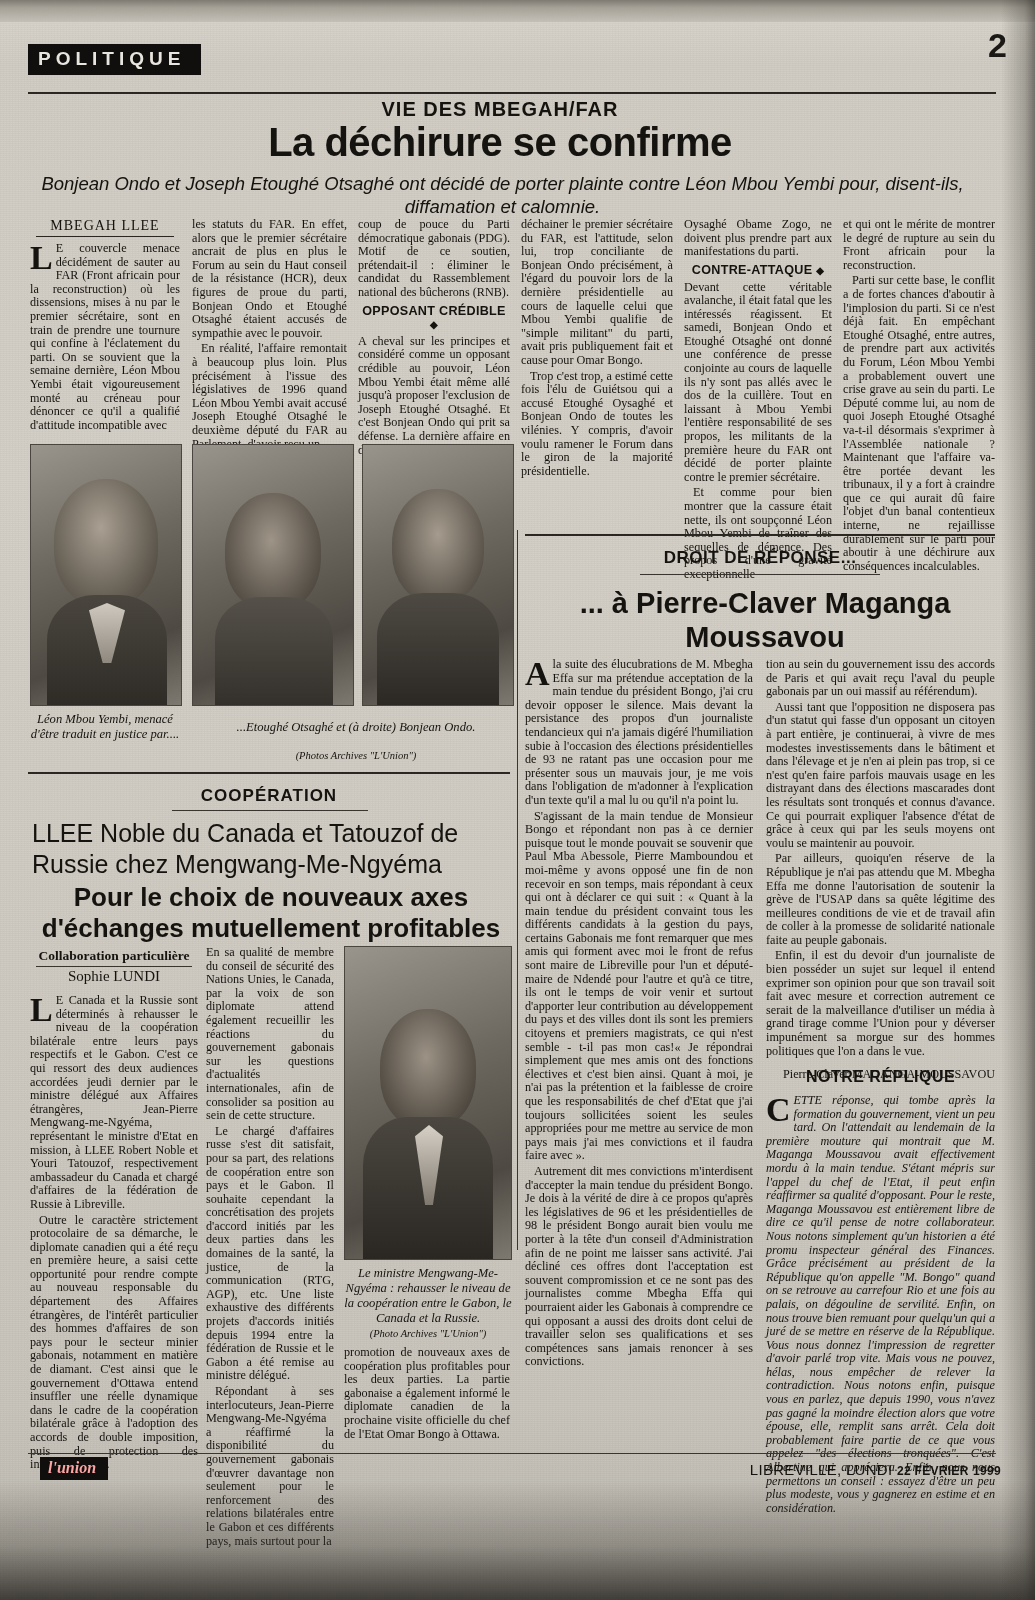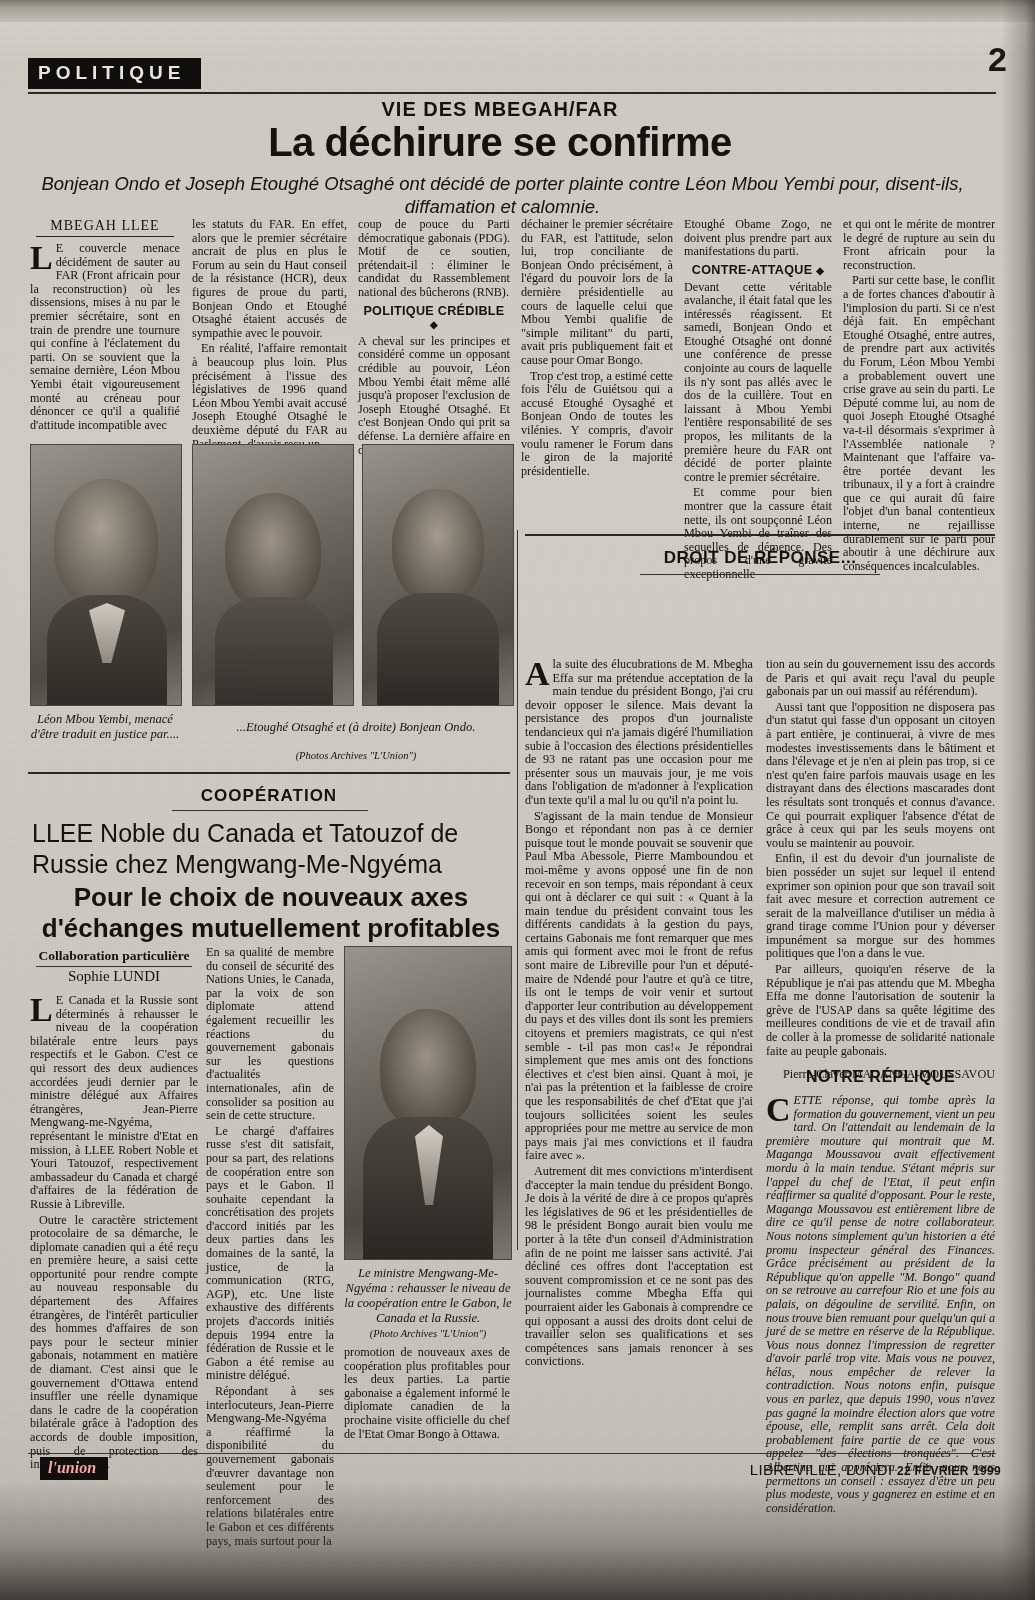--- a/index.html
+++ b/index.html
@@ -35,21 +35,21 @@
     pointer-events:none;
   }
   .rightshadow{
     position:absolute;right:0;top:0;width:34px;height:1600px;
     background:linear-gradient(90deg, rgba(50,48,42,0) 0%, rgba(50,48,42,.28) 70%, rgba(40,38,33,.55) 100%);
     pointer-events:none;
   }
 
   
   .masthead{
-    position:absolute;left:28px;top:58px;width:975px;height:30px;
+    position:absolute;left:28px;top:44px;width:975px;height:30px;
   }
   .section-tag{
     position:absolute;left:0;top:0;
     background:#100f0d;color:#e8e5de;
     font-family:"Liberation Sans", sans-serif;
     font-weight:bold;font-size:19px;letter-spacing:5px;
     padding:4px 16px 5px 10px;
   }
   .pagenum{
     position:absolute;right:-4px;top:-18px;
@@ -184,31 +184,31 @@
     <p class="noind"><span class="dropcap">L</span><span>E couvercle menace décidément de sauter au FAR (Front africain pour la reconstruction) où les dissensions, mises à nu par le premier sécrétaire, sont en train de prendre une tournure qui confine à l'éclatement du parti. On se souvient que la semaine dernière, Léon Mbou Yembi était vigoureusement monté au créneau pour dénoncer ce qu'il a qualifié d'attitude incompatible avec</span></p>
   </div>
 
   <div class="col" style="left:192px;top:218px;width:155px;">
     <p class="noind">les statuts du FAR. En effet, alors que le premier sécrétaire ancrait de plus en plus le Forum au sein du Haut conseil de la résistance (HCR), deux figures de proue du parti, Bonjean Ondo et Etoughé Otsaghé étaient accusés de sympathie avec le pouvoir.</p>
     <p>En réalité, l'affaire remontait à beaucoup plus loin. Plus précisément à l'issue des législatives de 1996 quand Léon Mbou Yembi avait accusé Joseph Etoughé Otsaghé le deuxième député du FAR au Parlement, d'avoir reçu un</p>
   </div>
 
   <div class="col" style="left:358px;top:218px;width:152px;">
     <p class="noind">coup de pouce du Parti démocratique gabonais (PDG). Motif de ce soutien, prétendait-il : éliminer le candidat du Rassemblement national des bûcherons (RNB).</p>
-    <div class="subhead"><span>POLITIQUE CRÉDIBLE</span> <span class="diamond">◆</span></div>
+    <div class="subhead"><span>OPPOSANT CRÉDIBLE</span> <span class="diamond">◆</span></div>
     <p class="noind">A cheval sur les principes et considéré comme un opposant crédible au pouvoir, Léon Mbou Yembi était même allé jusqu'à proposer l'exclusion de Joseph Etoughé Otsaghé. Et c'est Bonjean Ondo qui prit sa défense. La dernière affaire en date qui a totalement fait se</p>
   </div>
 
   <div class="col" style="left:521px;top:218px;width:152px;">
     <p class="noind">déchainer le premier sécrétaire du FAR, est l'attitude, selon lui, trop conciliante de Bonjean Ondo précisément, à l'égard du pouvoir lors de la dernière présidentielle au cours de laquelle celui que Mbou Yembi qualifie de "simple militant" du parti, avait pris publiquement fait et cause pour Omar Bongo.</p>
     <p>Trop c'est trop, a estimé cette fois l'élu de Guiétsou qui a accusé Etoughé Oysaghé et Bonjean Ondo de toutes les vilénies. Y compris, d'avoir voulu ramener le Forum dans le giron de la majorité présidentielle.</p>
   </div>
 
   <div class="col" style="left:684px;top:218px;width:148px;">
-    <p class="noind">Etoughé Obame Zogo, ne doivent plus prendre part aux manifestations du parti.</p>
+    <p class="noind">Oysaghé Obame Zogo, ne doivent plus prendre part aux manifestations du parti.</p>
     <div class="subhead"><span>CONTRE-ATTAQUE</span> <span class="diamond">◆</span></div>
     <p class="noind">Devant cette véritable avalanche, il était fatal que les intéressés réagissent. Et samedi, Bonjean Ondo et Etoughé Otsaghé ont donné une conférence de presse conjointe au cours de laquelle ils n'y sont pas allés avec le dos de la cuillère. Tout en laissant à Mbou Yembi l'entière responsabilité de ses propos, les militants de la première heure du FAR ont décidé de porter plainte contre le premier sécrétaire.</p>
     <p>Et comme pour bien montrer que la cassure était nette, ils ont soupçonné Léon Mbou Yembi de traîner des sequelles de démence. Des propos d'une gravité exceptionnelle</p>
   </div>
 
   <div class="col" style="left:843px;top:218px;width:152px;">
     <p class="noind">et qui ont le mérite de montrer le degré de rupture au sein du Front africain pour la reconstruction.</p>
     <p>Parti sur cette base, le conflit a de fortes chances d'aboutir à l'implosion du parti. Si ce n'est déjà fait. En empêchant Etoughé Otsaghé, entre autres, de prendre part aux activités du Forum, Léon Mbou Yembi a probablement ouvert une crise grave au sein du parti. Le Député comme lui, au nom de quoi Joseph Etoughé Otsaghé va-t-il désormais s'exprimer à l'Assemblée nationale ? Maintenant que l'affaire va-être portée devant les tribunaux, il y a fort à craindre que ce qui aurait dû faire l'objet d'un banal contentieux interne, ne rejaillisse durablement sur le parti pour aboutir à une déchirure aux conséquences incalculables.</p>
   </div>
 
@@ -231,32 +231,33 @@
   <div class="cap" style="left:22px;top:712px;width:166px;">Léon Mbou Yembi, menacé d'être traduit en justice par....</div>
   <div class="cap" style="left:196px;top:720px;width:320px;">...Etoughé Otsaghé et (à droite) Bonjean Ondo.</div>
   <div class="cap capsmall" style="left:196px;top:748px;width:320px;">(Photos Archives "L'Union")</div>
 
   <div class="vrule" style="left:517px;top:530px;height:720px;"></div>
   <div class="hrule2" style="left:28px;top:772px;width:482px;"></div>
   <div class="hrule2" style="left:525px;top:534px;width:470px;"></div>
 
   <div class="boxtitle" style="position:absolute;left:525px;top:548px;width:470px;">DROIT DE RÉPONSE...</div>
   <div class="hrule" style="left:640px;top:574px;width:240px;"></div>
+  <div class="bigtitle" style="position:absolute;left:540px;top:586px;width:450px;">... à Pierre-Claver Maganga Moussavou</div>
 
   <div class="col" style="left:525px;top:658px;width:228px;">
     <p class="noind"><span class="dropcap">A</span><span>la suite des élucubrations de M. Mbegha Effa sur ma prétendue acceptation de la main tendue du président Bongo, j'ai cru devoir opposer le silence. Mais devant la persistance des propos d'un journaliste tendancieux qui n'a jamais digéré l'humiliation subie à l'occasion des élections présidentielles de 93 ne ratant pas une occasion pour me présenter sous un mauvais jour, je me vois dans l'obligation de m'adonner à l'explication d'un texte qu'il a mal lu ou qu'il n'a point lu.</span></p>
     <p>S'agissant de la main tendue de Monsieur Bongo et répondant non pas à ce dernier puisque tout le monde pouvait se souvenir que Paul Mba Abessole, Pierre Mamboundou et moi-même y avons opposé une fin de non recevoir en son temps, mais répondant à ceux qui ont à déclarer ce qui suit : « Quant à la main tendue du président convaint tous les différents candidats à la gestion du pays, certains Gabonais me font remarquer que mes amis qui forment avec moi le front de refus sont maire de Libreville pour l'un et député-maire de Ndendé pour l'autre et qu'à ce titre, ils ont le temps de voir venir et surtout d'apporter leur contribution au développement du pays et des villes dont ils sont les premiers citoyens et premiers magistrats, ce qui n'est semble - t-il pas mon cas!« Je répondrai simplement que mes amis ont des fonctions électives et c'est bien ainsi. Quant à moi, je n'ai pas la prétention et la faiblesse de croire que les responsabilités de chef d'Etat que j'ai toujours sollicitées soient les seules appropriées pour me mettre au service de mon pays mais j'ai mes convictions et il faudra faire avec ».</p>
     <p>Autrement dit mes convictions m'interdisent d'accepter la main tendue du président Bongo. Je dois à la vérité de dire à ce propos qu'après les législatives de 96 et les présidentielles de 98 le président Bongo aurait bien voulu me porter à la tête d'un conseil d'Administration afin de ne point me laisser sans activité. J'ai décliné ces offres dont l'acceptation est souvent compromission et ce ne sont pas des journalistes comme Mbegha Effa qui pourraient aider les Gabonais à comprendre ce qui opposant a aussi des droits dont celui de travailler selon ses qualifications et ses compétences sans jamais renoncer à ses convictions.</p>
   </div>
 
   <div class="col" style="left:766px;top:658px;width:229px;">
     <p class="noind">tion au sein du gouvernement issu des accords de Paris et qui avait reçu l'aval du peuple gabonais par un oui massif au référendum).</p>
     <p>Aussi tant que l'opposition ne disposera pas d'un statut qui fasse d'un opposant un citoyen à part entière, je continuerai, à vivre de mes modestes investissements dans le bâtiment et dans l'élevage et je n'en ai plein pas trop, si ce n'est qu'en faire parfois mauvais usage en les distrayant dans des élections mascarades dont les résultats sont tronqués et connus d'avance. Ce qui pourrait expliquer l'absence d'état de grâce à ceux qui par les seuls moyens ont voulu se maintenir au pouvoir.</p>
+    <p>Par ailleurs, quoiqu'en réserve de la République je n'ai pas attendu que M. Mbegha Effa me donne l'autorisation de soutenir la grève de l'USAP dans sa quête légitime des meilleures conditions de vie et de travail afin de coller à la promesse de solidarité nationale faite au peuple gabonais.</p>
     <p>Enfin, il est du devoir d'un journaliste de bien posséder un sujet sur lequel il entend exprimer son opinion pour que son travail soit fait avec mesure et correction autrement ce serait de la malveillance d'utiliser un média à grand tirage comme l'Union pour y déverser impunément sa morgue sur des hommes politiques que l'on a dans le vue.</p>
-    <p>Par ailleurs, quoiqu'en réserve de la République je n'ai pas attendu que M. Mbegha Effa me donne l'autorisation de soutenir la grève de l'USAP dans sa quête légitime des meilleures conditions de vie et de travail afin de coller à la promesse de solidarité nationale faite au peuple gabonais.</p>
     <p class="noind" style="text-align:right;margin-top:10px;">Pierre-Claver MAGANGA-MOUSSAVOU</p>
   </div>
 
   <div class="boxtitle" style="position:absolute;left:766px;top:1068px;width:229px;font-size:16px;">NOTRE RÉPLIQUE</div>
   <div class="col" style="left:766px;top:1094px;width:229px;font-style:italic;">
     <p class="noind"><span class="dropcap" style="font-style:normal;">C</span><span>ETTE réponse, qui tombe après la formation du gouvernement, vient un peu tard. On l'attendait au lendemain de la première mouture qui montrait que M. Maganga Moussavou avait effectivement mordu à la main tendue. S'étant mépris sur l'appel du chef de l'Etat, il peut enfin réaffirmer sa qualité d'opposant. Pour le reste, Maganga Moussavou est entièrement libre de dire ce qu'il pense de notre collaborateur. Nous notons simplement qu'un historien a été promu inspecteur général des Finances. Grâce précisément au président de la République qu'on appelle "M. Bongo" quand on se retrouve au carrefour Rio et une fois au palais, on dégouline de servilité. Enfin, on nous trouve bien remuant pour quelqu'un qui a juré de se mettre en réserve de la République. Vous nous donnez l'impression de regretter d'avoir parlé trop vite. Mais vous ne pouvez, hélas, nous empêcher de relever la contradiction. Nous notons enfin, puisque vous en parlez, que depuis 1990, vous n'avez pas gagné la moindre élection alors que votre épouse, elle, remplit sans arrêt. Cela doit probablement faire partie de ce que vous appelez "des élections tronquées". C'est Albertine qui appréciera. Enfin, nous nous permettons un conseil : essayez d'être un peu plus modeste, vous y gagnerez en estime et en considération.</span></p>
   </div>
 
   <div class="coop-title" style="position:absolute;left:28px;top:786px;width:482px;">COOPÉRATION</div>
   <div class="hrule" style="left:172px;top:810px;width:196px;"></div>

